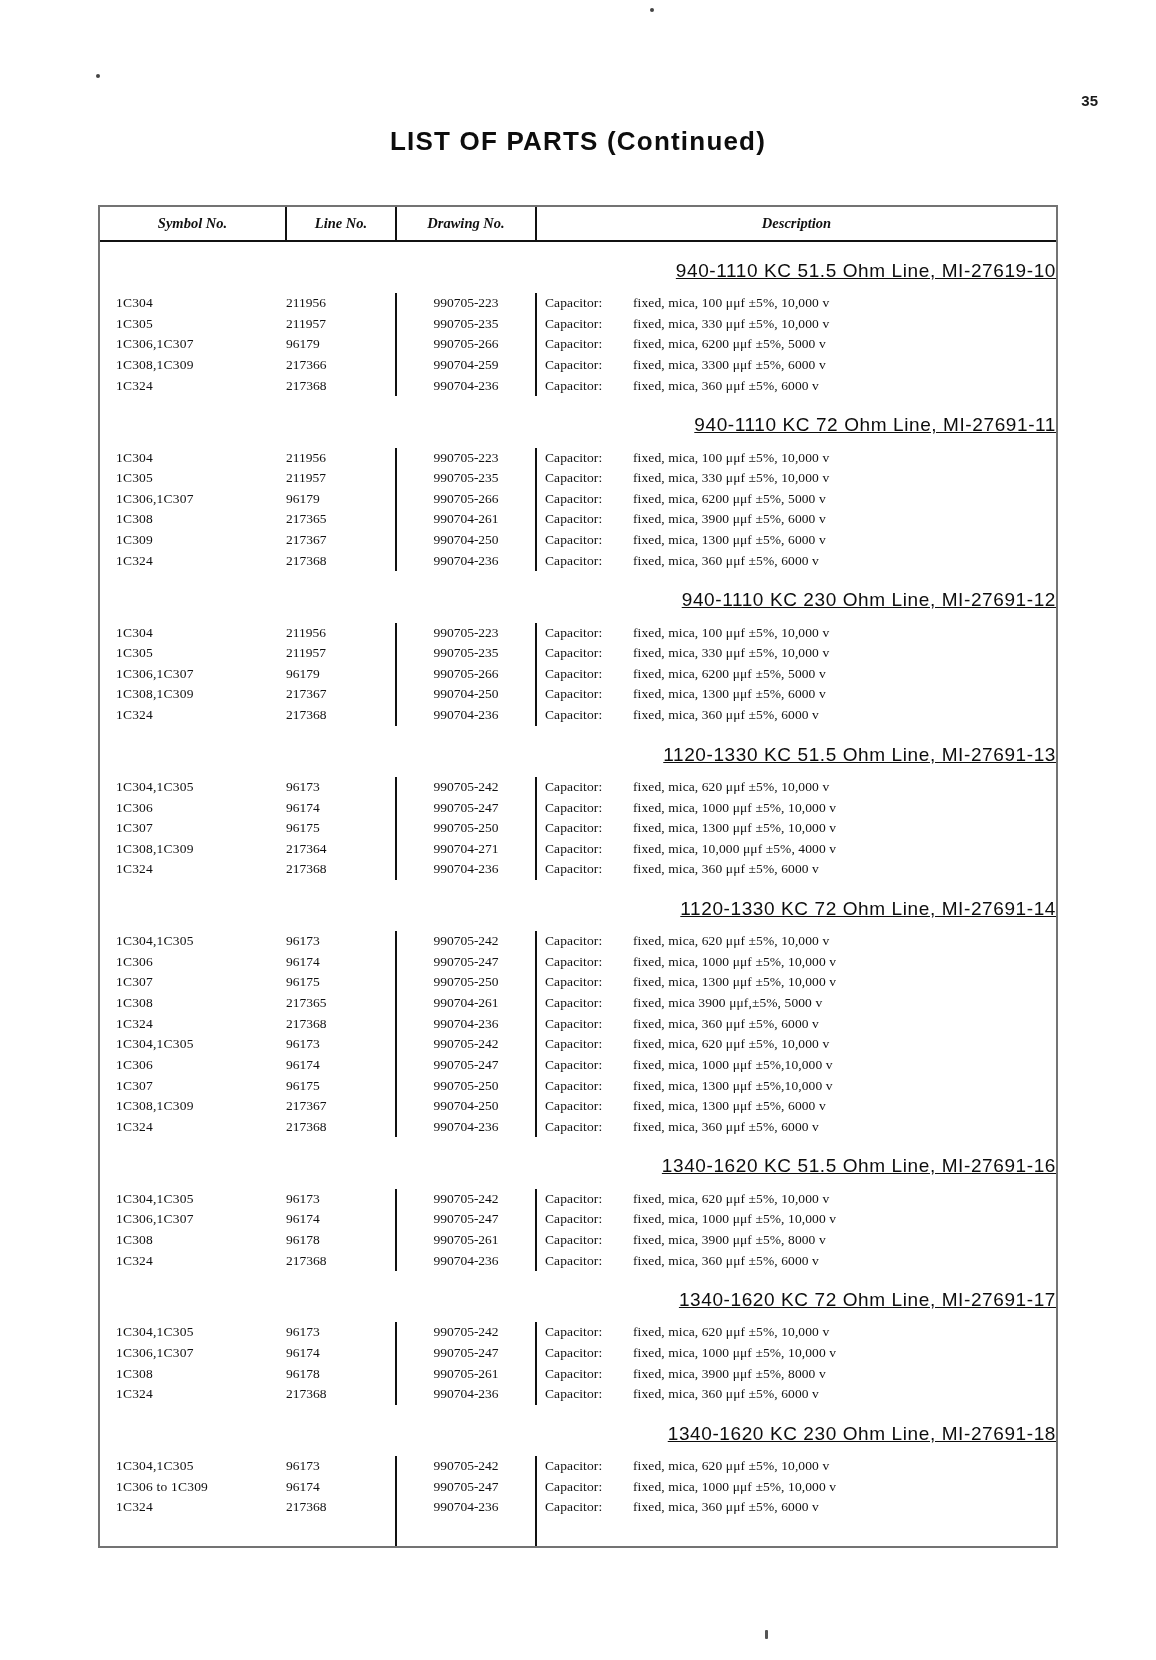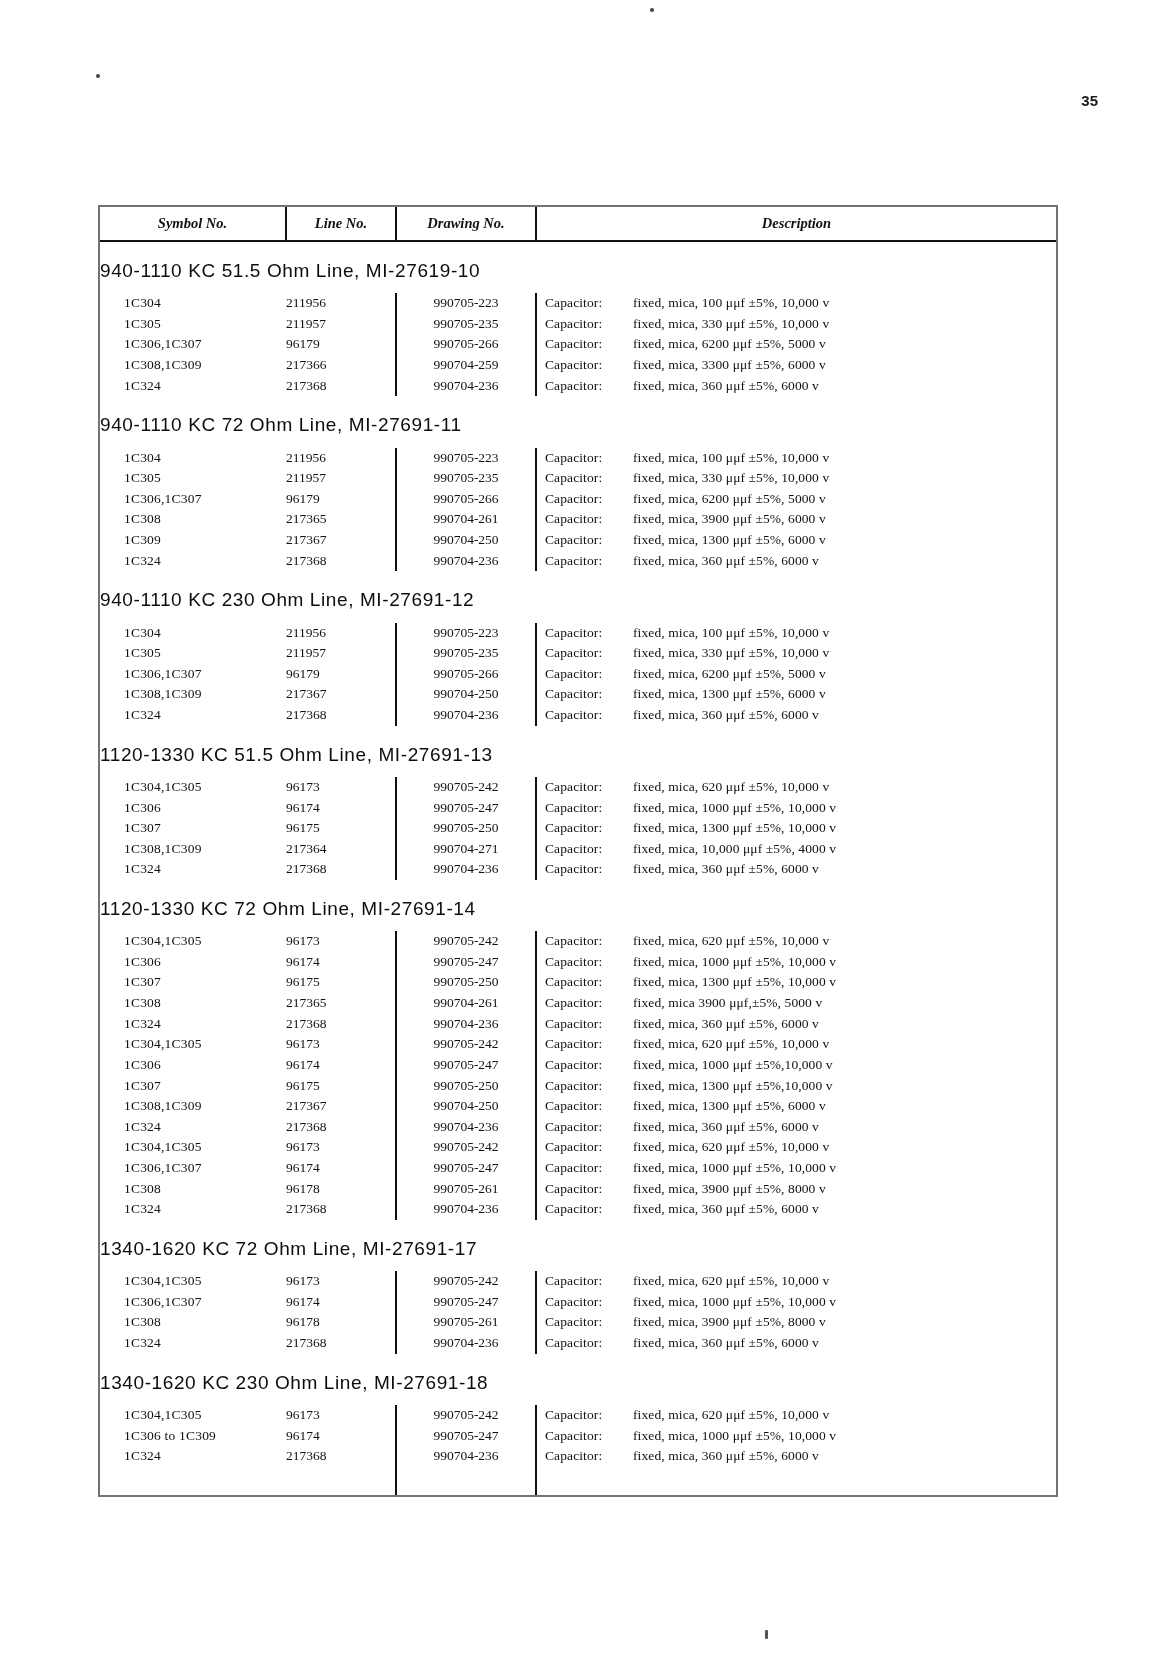--- a/index.html
+++ b/index.html
@@ -77,39 +77,40 @@
     font-weight: 700;
     font-size: 14.5px;
     padding: 8px 4px 8px 4px;
     text-align: center;
     background: #fff;
   }
   thead th.sym, thead th.stock, thead th.draw {
     border-right: 2px solid #111;
   }
   .group-title td {
-    text-align: left;
+    text-align: right;
     font-family: "Liberation Sans", sans-serif;
     font-size: 19px;
     font-weight: 500;
     letter-spacing: 0.6px;
     padding-top: 16px;
     padding-bottom: 9px;
     color: #0d0d0d;
+    text-decoration: underline;
   }
   .group-title.tight td { padding-top: 22px; }
   tbody td {
     font-family: "Liberation Serif", serif;
     font-size: 13.5px;
     padding: 1px 0;
     vertical-align: top;
     line-height: 1.38;
   }
   td.sym {
-    padding-left: 24px;
+    padding-left: 16px;
     white-space: nowrap;
     letter-spacing: 0.2px;
     margin-left: 36px;
   }
   td.stock {
     text-align: left;
     border-right: 2px solid #111;
     padding-right: 2px;
   }
   td.draw {
@@ -130,20 +131,21 @@
 <body>
 
 <div class="page">
 
   <div class="speck a"></div>
   <div class="speck b"></div>
   <div class="speck c"></div>
   <div class="speck d"></div>
 
   <div class="page-number">35</div>
+  <div class="doc-title">LIST OF PARTS (Continued)</div>
 
   <div class="table-wrap">
     <table class="parts">
       <colgroup>
         <col class="c-sym">
           <col class="c-stock">
           <col class="c-draw">
           <col class="c-desc">
       </colgroup>
       <thead>
@@ -349,20 +351,23 @@
             <td class="stock">217367</td>
             <td class="draw">990704-250</td>
             <td class="desc"><span class="lbl">Capacitor:</span><span class="body">fixed, mica, 1300 μμf ±5%, 6000 v</span></td>
           </tr>
           <tr>
             <td class="sym">1C324</td>
             <td class="stock">217368</td>
             <td class="draw">990704-236</td>
             <td class="desc"><span class="lbl">Capacitor:</span><span class="body">fixed, mica, 360 μμf ±5%, 6000 v</span></td>
           </tr>
+          <tr class="group-title">
+            <td colspan="4">1340-1620 KC 51.5 Ohm Line, MI-27691-16</td>
+          </tr>
           <tr>
             <td class="sym">1C304,1C305</td>
             <td class="stock">96173</td>
             <td class="draw">990705-242</td>
             <td class="desc"><span class="lbl">Capacitor:</span><span class="body">fixed, mica, 620 μμf ±5%, 10,000 v</span></td>
           </tr>
           <tr>
             <td class="sym">1C306,1C307</td>
             <td class="stock">96174</td>
             <td class="draw">990705-247</td>

